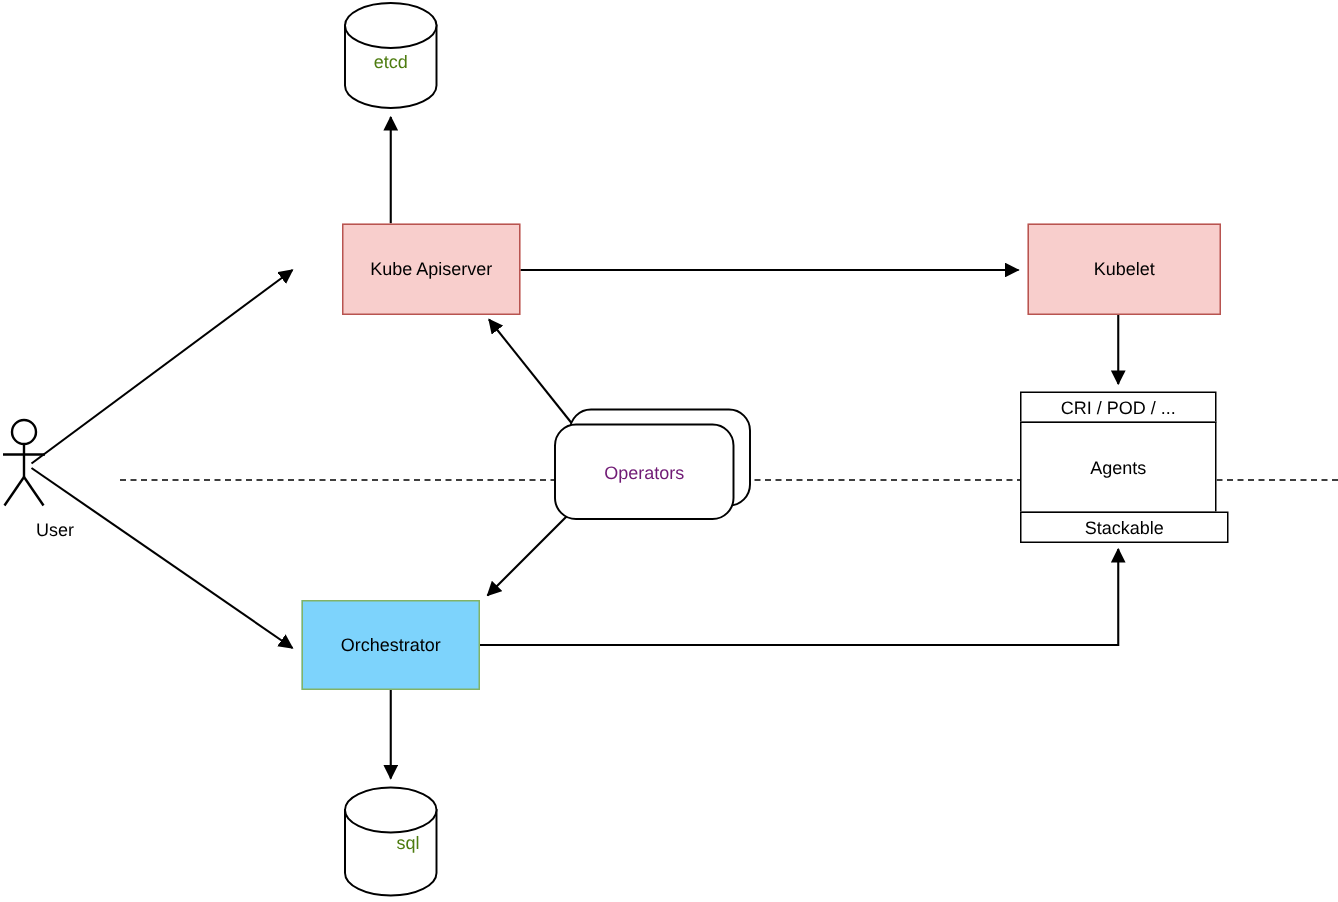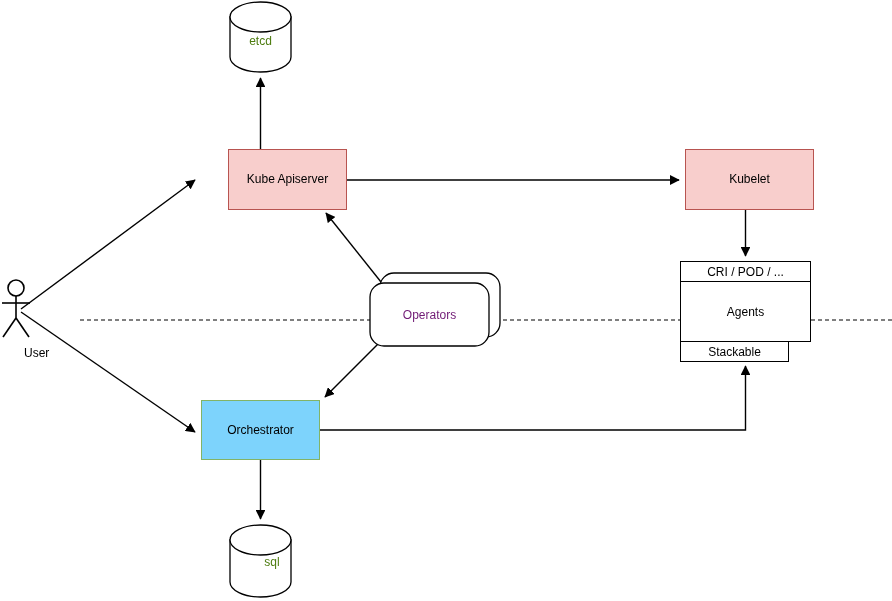--- a/index.html
+++ b/index.html
@@ -158,20 +158,20 @@
     <span>Orchestrator</span>
   </div>
 
   <div class="stack-wrap" style="left:680px; top:261px; width:131px; height:101px;">
     <div class="stack-cell" style="left:0; top:0; width:131px; height:21px;align-items:center;">
       <span>CRI / POD / ...</span>
     </div>
     <div class="stack-cell" style="left:0; top:20px; width:131px; height:61px;">
       <span>Agents</span>
     </div>
-    <div class="stack-cell" style="left:0; top:80px; width:109px; height:21px;">
+    <div class="stack-cell" style="left:0; top:80px; width:139px; height:21px;">
       <span>Stackable</span>
     </div>
   </div>
 
   <div class="cyl-label" style="left:230px; top:555px; width:84px;">sql</div>
 
 </div>
 
 </body></html>

